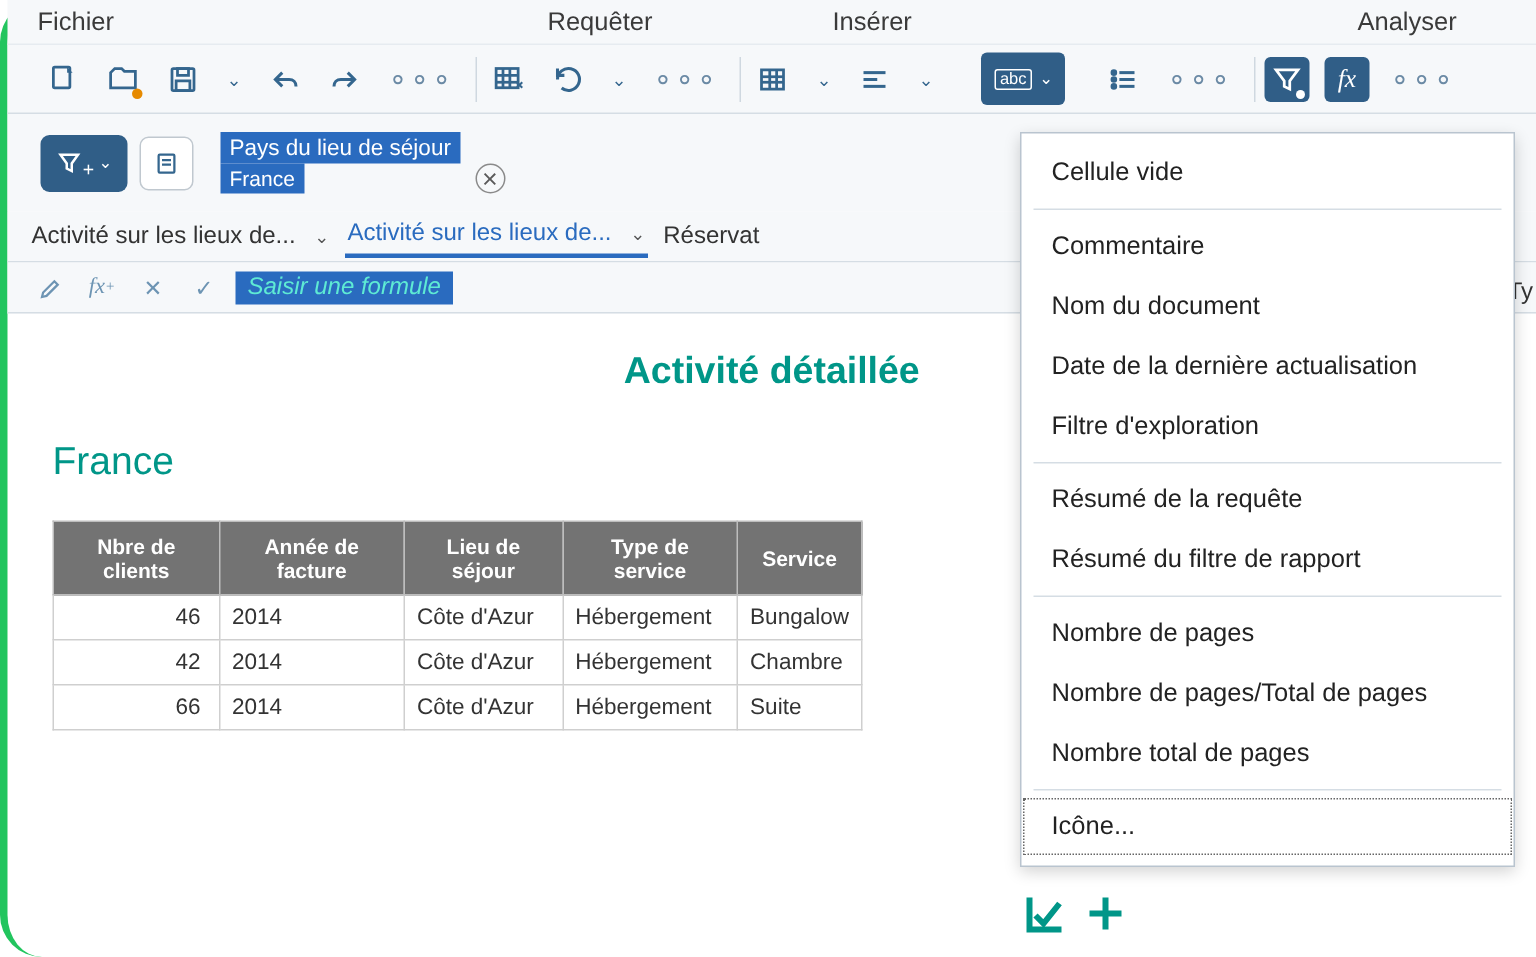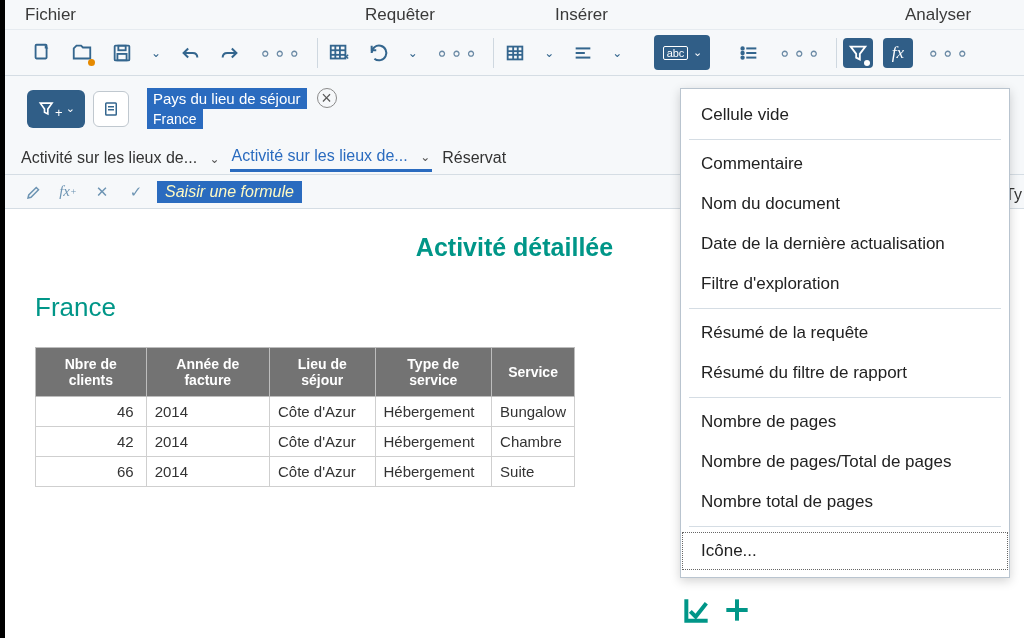--- a/index.html
+++ b/index.html
@@ -6,24 +6,25 @@
   html, body {
     margin: 0; padding: 0;
     width: 1024px; height: 638px;
     font-family: Arial, Helvetica, sans-serif;
     font-size: 15px;
     color: #333;
     background: #fff;
     overflow: hidden;
   }
   .root {
-    border-left: 5px solid #000000;
+    border-left: 5px solid #22c55e;
     height: 100%;
     background: #fff;
     position: relative;
+    border-radius: 28px;
   }
   
   .menubar {
     display: flex;
     height: 30px;
     align-items: center;
     padding-left: 20px;
     background: #f6f8fa;
     font-size: 17px;
     color: #3a3a3a;
@@ -80,21 +81,21 @@
     display: flex; align-items: center; justify-content: center;
     margin-right: 8px;
   }
   .filter-btn svg { width: 20px; height: 20px; }
   .note-btn {
     width: 36px; height: 36px; border: 1px solid #c0c8cf; border-radius: 6px;
     display: flex; align-items: center; justify-content: center;
     color: #34668e; margin-right: 18px; background: #fff;
   }
   .filter-chips {
-    display: flex; align-items: flex-start;
+    display: flex; align-items: flex-end;
   }
   .chip-stack {
     display: flex; flex-direction: column;
   }
   .chip-label, .chip-value {
     background: #2a6bbf; color: #fff; padding: 2px 6px; font-size: 15px;
     display: inline-block;
   }
   .chip-value { font-size: 14px; align-self: flex-start; }
   .chip-clear {
@@ -119,21 +120,21 @@
   .tab.active { color: #2a6bbf; border-bottom: 3px solid #2a6bbf; }
   
   .formula-bar {
     display: flex; align-items: center;
     height: 34px; padding-left: 16px;
     border-bottom: 1px solid #d5dde4;
     background: #f6f8fa;
   }
   .formula-bar .fbtn { width: 26px; height: 26px; display: flex; align-items: center; justify-content: center; color: #6d94b3; margin-right: 8px; }
   .formula-input {
-    background: #2a6bbf; color: #fef9c3; font-style: italic;
+    background: #2a6bbf; color: #5eead4; font-style: italic;
     padding: 2px 8px; font-size: 16px;
   }
   
   .canvas {
     position: relative; padding: 24px 30px;
     height: calc(100% - 30px - 46px - 62px - 34px - 34px);
     overflow: hidden;
   }
   .report-title {
     color: #009688; font-size: 25px; font-weight: 600;

